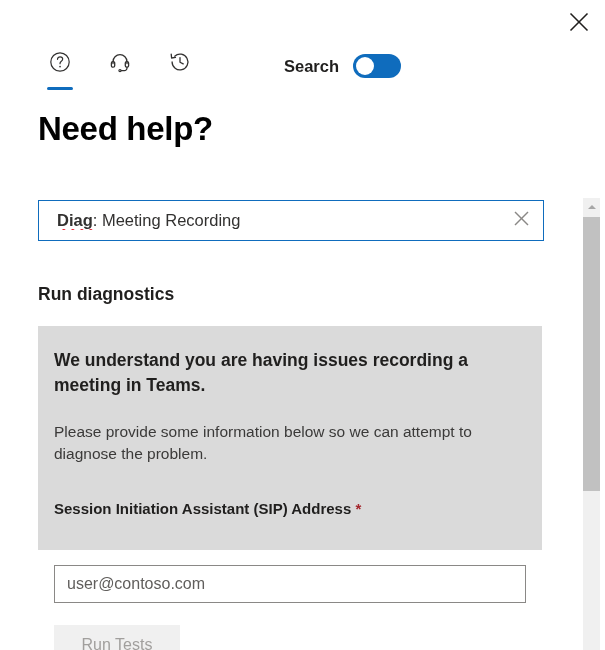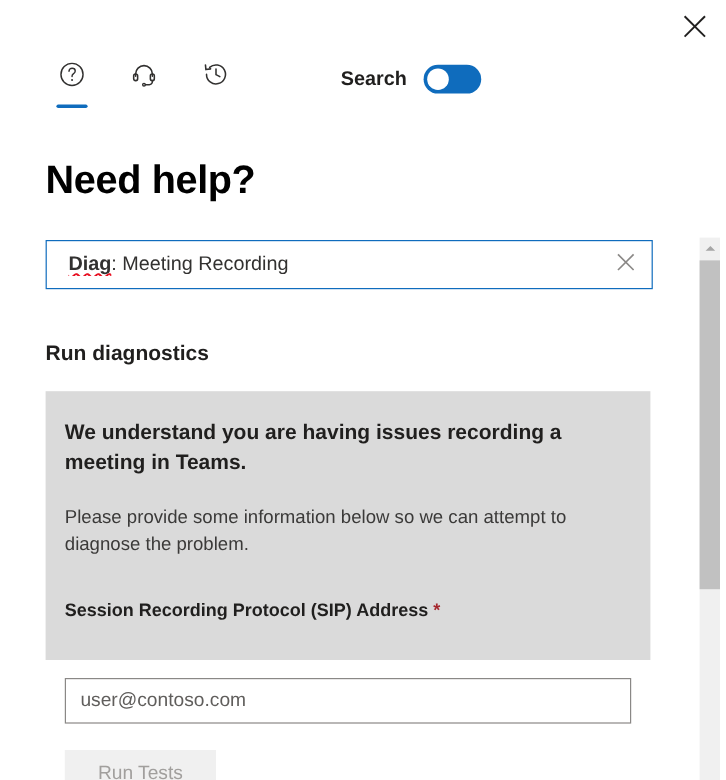--- a/index.html
+++ b/index.html
@@ -102,21 +102,21 @@
     width: 18px;
     height: 18px;
     border-radius: 50%;
     background: #ffffff;
   }
 
   
   .page-title {
     position: absolute;
     left: 38px;
-    top: 131px;
+    top: 110px;
     font-size: 33px;
     font-weight: bold;
     letter-spacing: -0.3px;
     color: #000000;
     margin: 0;
   }
 
   
   .search-wrap {
     position: absolute;
@@ -333,21 +333,21 @@
 
 <h2 class="section-heading">Run diagnostics</h2>
 
 <div class="diag-panel">
 
   <p class="diag-title">We understand you are having issues recording a meeting in Teams.</p>
 
   <p class="diag-body">Please provide some information below so we can attempt to diagnose the problem.</p>
 
   <div class="field-label">
-    <span>Session Recording Protocol (SIP) Address</span>
+    <span>Session Initiation Assistant (SIP) Address</span>
     <span class="req-star">*</span>
   </div>
 
   <input class="sip-input" type="text" placeholder="user@contoso.com" style="">
 
   <button class="run-btn" disabled="">Run Tests</button>
 
 </div>
 
 <div class="scrollbar">

